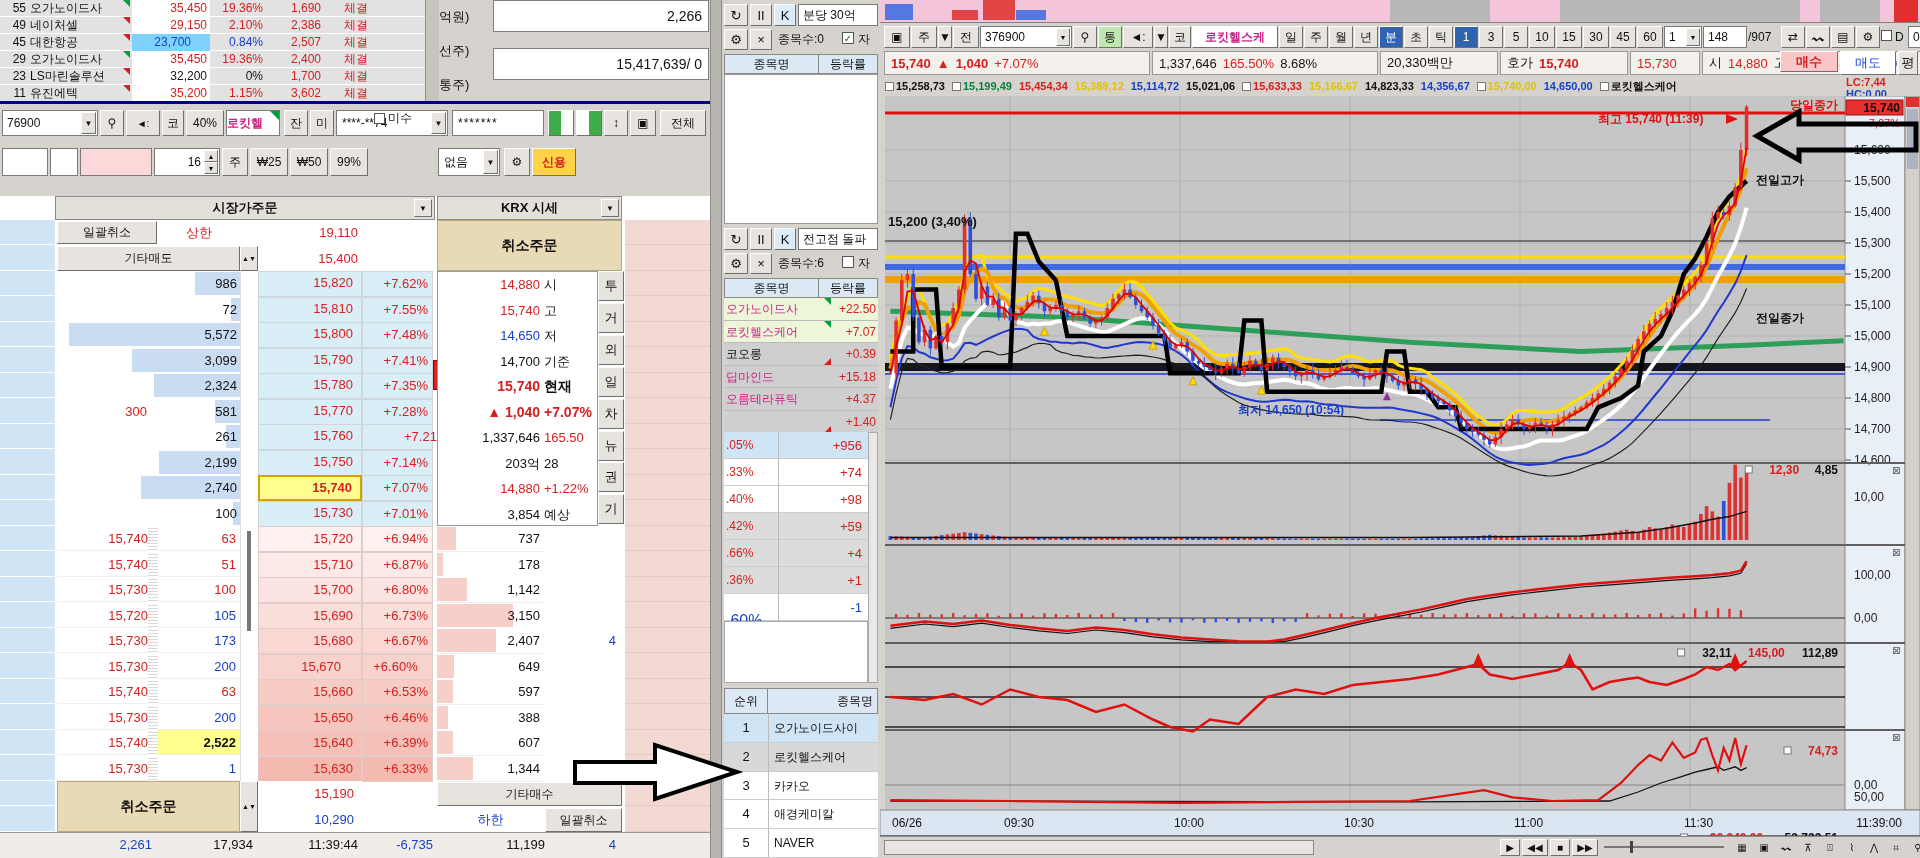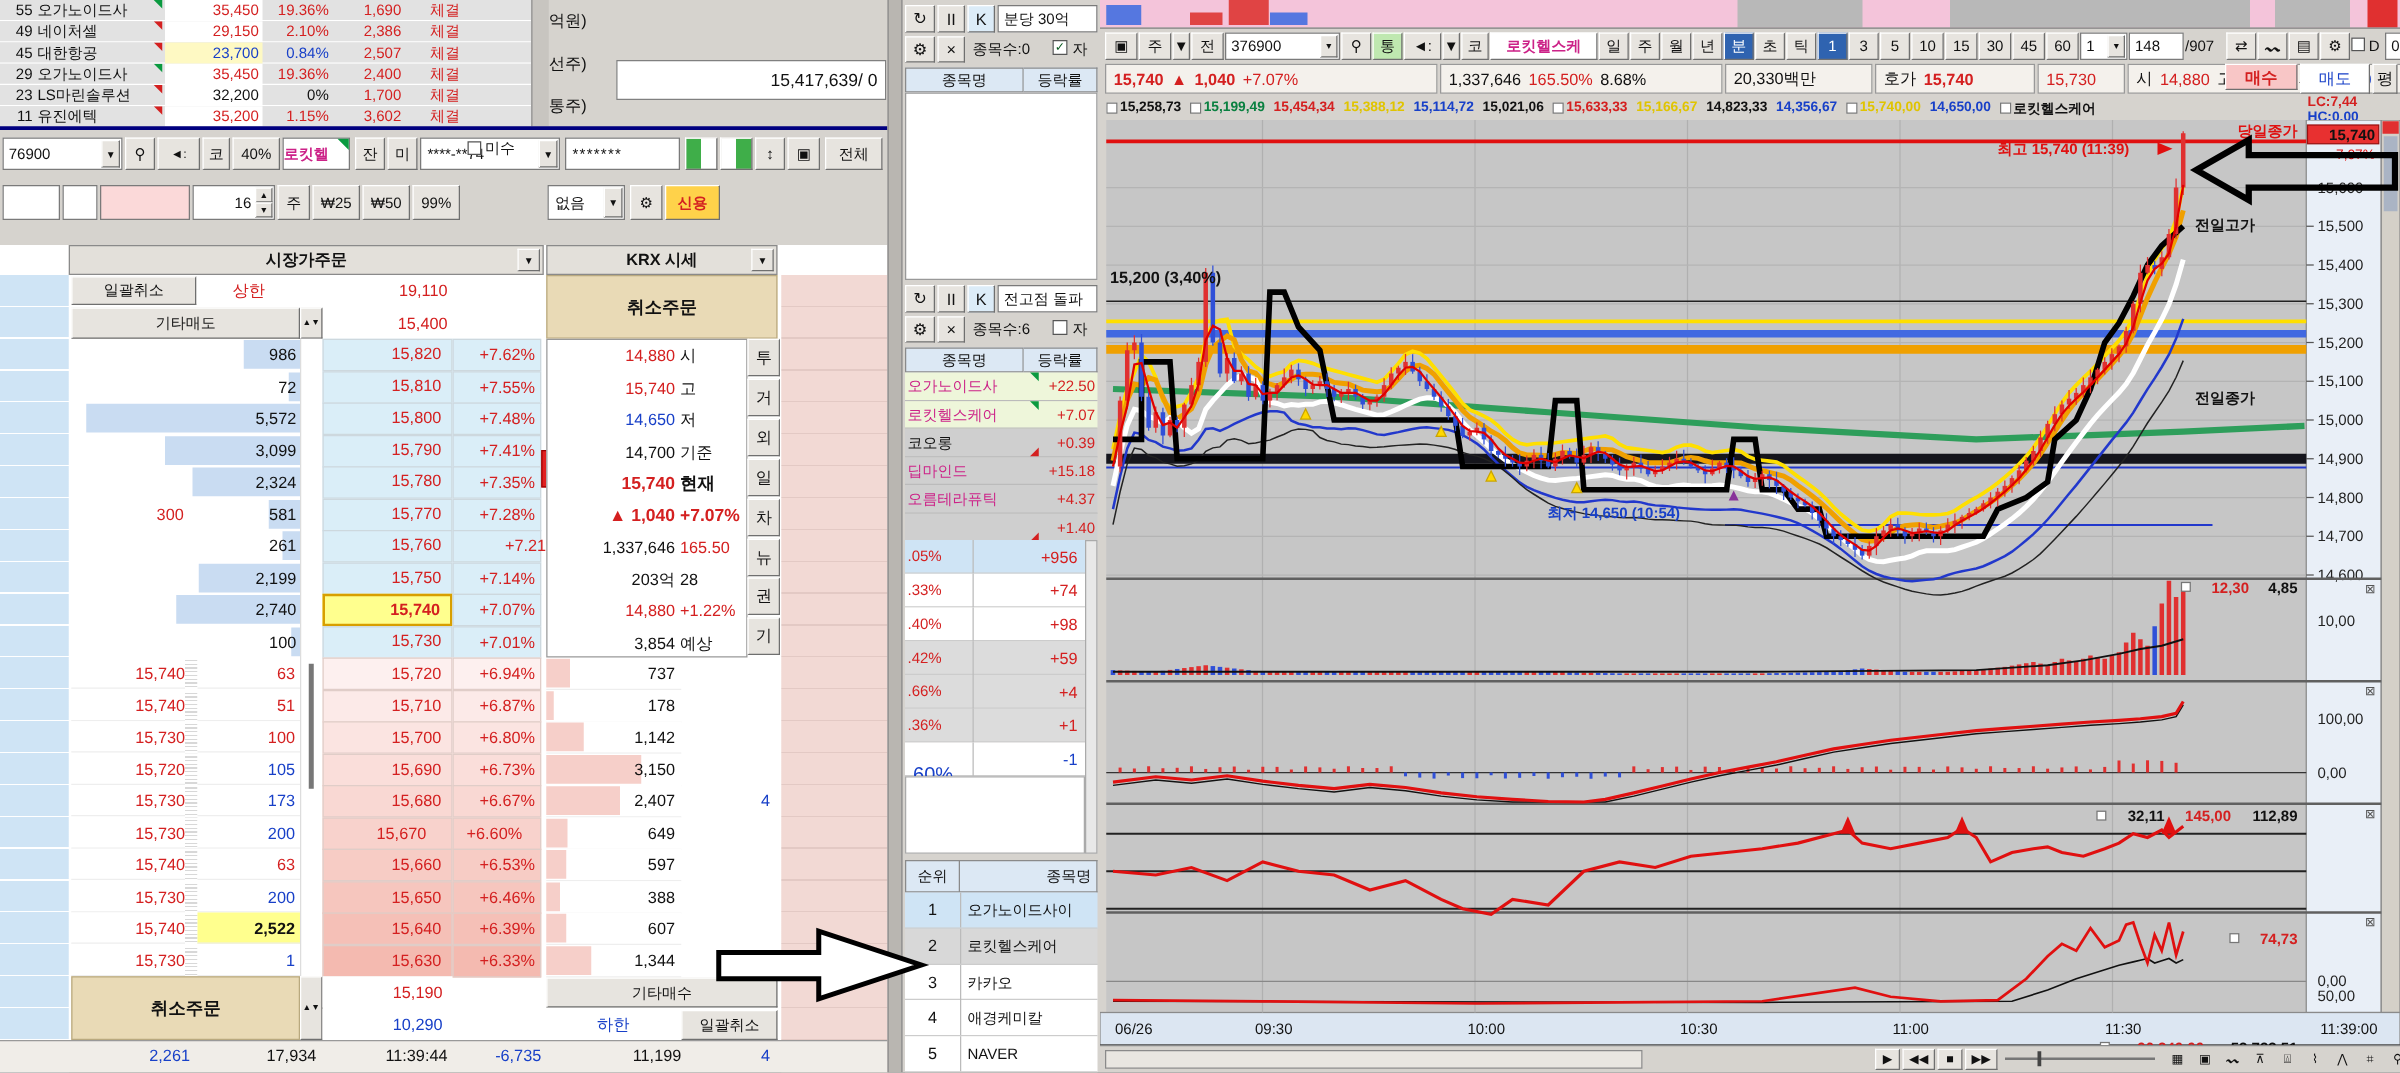--- a/index.html
+++ b/index.html
@@ -31,21 +31,21 @@
         <div class="abs" style="left: 0px; top: 0px; width: 28px; height: 17px; line-height: 17px; text-align: right; padding-right: 2px;">49</div>
         <div class="abs" style="left: 30px; top: 0px; width: 100px; height: 17px; line-height: 17px; overflow: hidden;">네이처셀<div class="abs" style="right: 0px; top: 0px; width: 0px; height: 0px; border-left: 7px solid transparent; border-top: 7px solid rgb(212, 32, 32);"></div></div>
         <div class="abs red" style="left: 132px; top: 0px; width: 78px; height: 17px; line-height: 17px; text-align: right; background: rgb(255, 255, 255); padding-right: 3px;">29,150</div>
         <div class="abs red" style="left: 212px; top: 0px; width: 54px; height: 17px; line-height: 17px; text-align: right; padding-right: 3px;">2.10%</div>
         <div class="abs red" style="left: 268px; top: 0px; width: 56px; height: 17px; line-height: 17px; text-align: right; padding-right: 3px;">2,386</div>
         <div class="abs red" style="left: 326px; top: 0px; width: 60px; height: 17px; line-height: 17px; text-align: center;">체결</div>
       </div>
       <div class="abs" style="left: 0px; top: 34px; width: 425px; height: 17px; background: rgb(226, 226, 226); border-bottom: 1px solid rgb(255, 255, 255); font-size: 12px;">
         <div class="abs" style="left: 0px; top: 0px; width: 28px; height: 17px; line-height: 17px; text-align: right; padding-right: 2px;">45</div>
         <div class="abs" style="left: 30px; top: 0px; width: 100px; height: 17px; line-height: 17px; overflow: hidden;">대한항공<div class="abs" style="right: 0px; top: 0px; width: 0px; height: 0px; border-left: 7px solid transparent; border-top: 7px solid rgb(212, 32, 32);"></div></div>
-        <div class="abs blue" style="left: 132px; top: 0px; width: 78px; height: 17px; line-height: 17px; text-align: right; background: #fef9c3; padding-right: 3px;">23,700</div>
+        <div class="abs blue" style="left: 132px; top: 0px; width: 78px; height: 17px; line-height: 17px; text-align: right; background: #7dd3fc; padding-right: 19px;">23,700</div>
         <div class="abs blue" style="left: 212px; top: 0px; width: 54px; height: 17px; line-height: 17px; text-align: right; padding-right: 3px;">0.84%</div>
         <div class="abs red" style="left: 268px; top: 0px; width: 56px; height: 17px; line-height: 17px; text-align: right; padding-right: 3px;">2,507</div>
         <div class="abs red" style="left: 326px; top: 0px; width: 60px; height: 17px; line-height: 17px; text-align: center;">체결</div>
       </div>
       <div class="abs" style="left: 0px; top: 51px; width: 425px; height: 17px; background: rgb(226, 226, 226); border-bottom: 1px solid rgb(255, 255, 255); font-size: 12px;">
         <div class="abs" style="left: 0px; top: 0px; width: 28px; height: 17px; line-height: 17px; text-align: right; padding-right: 2px;">29</div>
         <div class="abs" style="left: 30px; top: 0px; width: 100px; height: 17px; line-height: 17px; overflow: hidden;">오가노이드사<div class="abs" style="right: 0px; top: 0px; width: 0px; height: 0px; border-left: 7px solid transparent; border-top: 7px solid rgb(10, 154, 64);"></div></div>
         <div class="abs red" style="left: 132px; top: 0px; width: 78px; height: 17px; line-height: 17px; text-align: right; background: rgb(255, 255, 255); padding-right: 3px;">35,450</div>
         <div class="abs red" style="left: 212px; top: 0px; width: 54px; height: 17px; line-height: 17px; text-align: right; padding-right: 3px;">19.36%</div>
         <div class="abs red" style="left: 268px; top: 0px; width: 56px; height: 17px; line-height: 17px; text-align: right; padding-right: 3px;">2,400</div>
@@ -64,20 +64,23 @@
         <div class="abs" style="left: 30px; top: 0px; width: 100px; height: 17px; line-height: 17px; overflow: hidden;">유진에텍<div class="abs" style="right: 0px; top: 0px; width: 0px; height: 0px; border-left: 7px solid transparent; border-top: 7px solid rgb(212, 32, 32);"></div></div>
         <div class="abs red" style="left: 132px; top: 0px; width: 78px; height: 17px; line-height: 17px; text-align: right; background: rgb(255, 255, 255); padding-right: 3px;">35,200</div>
         <div class="abs red" style="left: 212px; top: 0px; width: 54px; height: 17px; line-height: 17px; text-align: right; padding-right: 3px;">1.15%</div>
         <div class="abs red" style="left: 268px; top: 0px; width: 56px; height: 17px; line-height: 17px; text-align: right; padding-right: 3px;">3,602</div>
         <div class="abs red" style="left: 326px; top: 0px; width: 60px; height: 17px; line-height: 17px; text-align: center;">체결</div>
       </div>
     </div>
   <div class="abs" style="left:425px;top:0;width:14px;height:101px;background:#c8c5c0;border-left:1px solid #909090"></div>
   <div id="stats" class="abs" style="left:439px;top:0;width:271px;height:101px">
       <div class="abs" style="left: 0px; top: 8px; width: 52px; height: 18px; line-height: 18px; font-size: 13px;">억원)</div>
+      <div class="abs" style="left: 54px; top: 0px; width: 216px; height: 32px; background: rgb(255, 255, 255); border: 1px solid rgb(128, 128, 128);">
+        <div class="abs" style="right: 6px; top: 0px; width: 200px; height: 30px; line-height: 30px; text-align: right; font-size: 14px;">2,266</div>
+      </div>
       <div class="abs" style="left: 0px; top: 42px; width: 52px; height: 18px; line-height: 18px; font-size: 13px;">선주)</div>
       <div class="abs" style="left: 54px; top: 48px; width: 216px; height: 32px; background: rgb(255, 255, 255); border: 1px solid rgb(128, 128, 128);">
         <div class="abs" style="right: 6px; top: 0px; width: 200px; height: 30px; line-height: 30px; text-align: right; font-size: 14px;">15,417,639/ 0</div>
       </div>
       <div class="abs" style="left: 0px; top: 76px; width: 52px; height: 18px; line-height: 18px; font-size: 13px;">통주)</div>
     </div>
   <div class="abs" style="left:0;top:101px;width:710px;height:3px;background:#000080"></div>
   <div id="orderbar" class="abs" style="left:0;top:104px;width:710px;height:92px">
       <div class="abs inp" style="left: 2px; top: 6px; width: 96px; height: 26px; font-size: 12px; padding-left: 4px;">76900<div class="abs btn" style="right: 1px; top: 1px; width: 15px; height: 22px; font-size: 8px; display: flex; align-items: center; justify-content: center;">▼</div></div>
       <div class="abs btn" style="left: 100px; top: 6px; width: 24px; height: 26px; font-size: 12px;">⚲</div>

